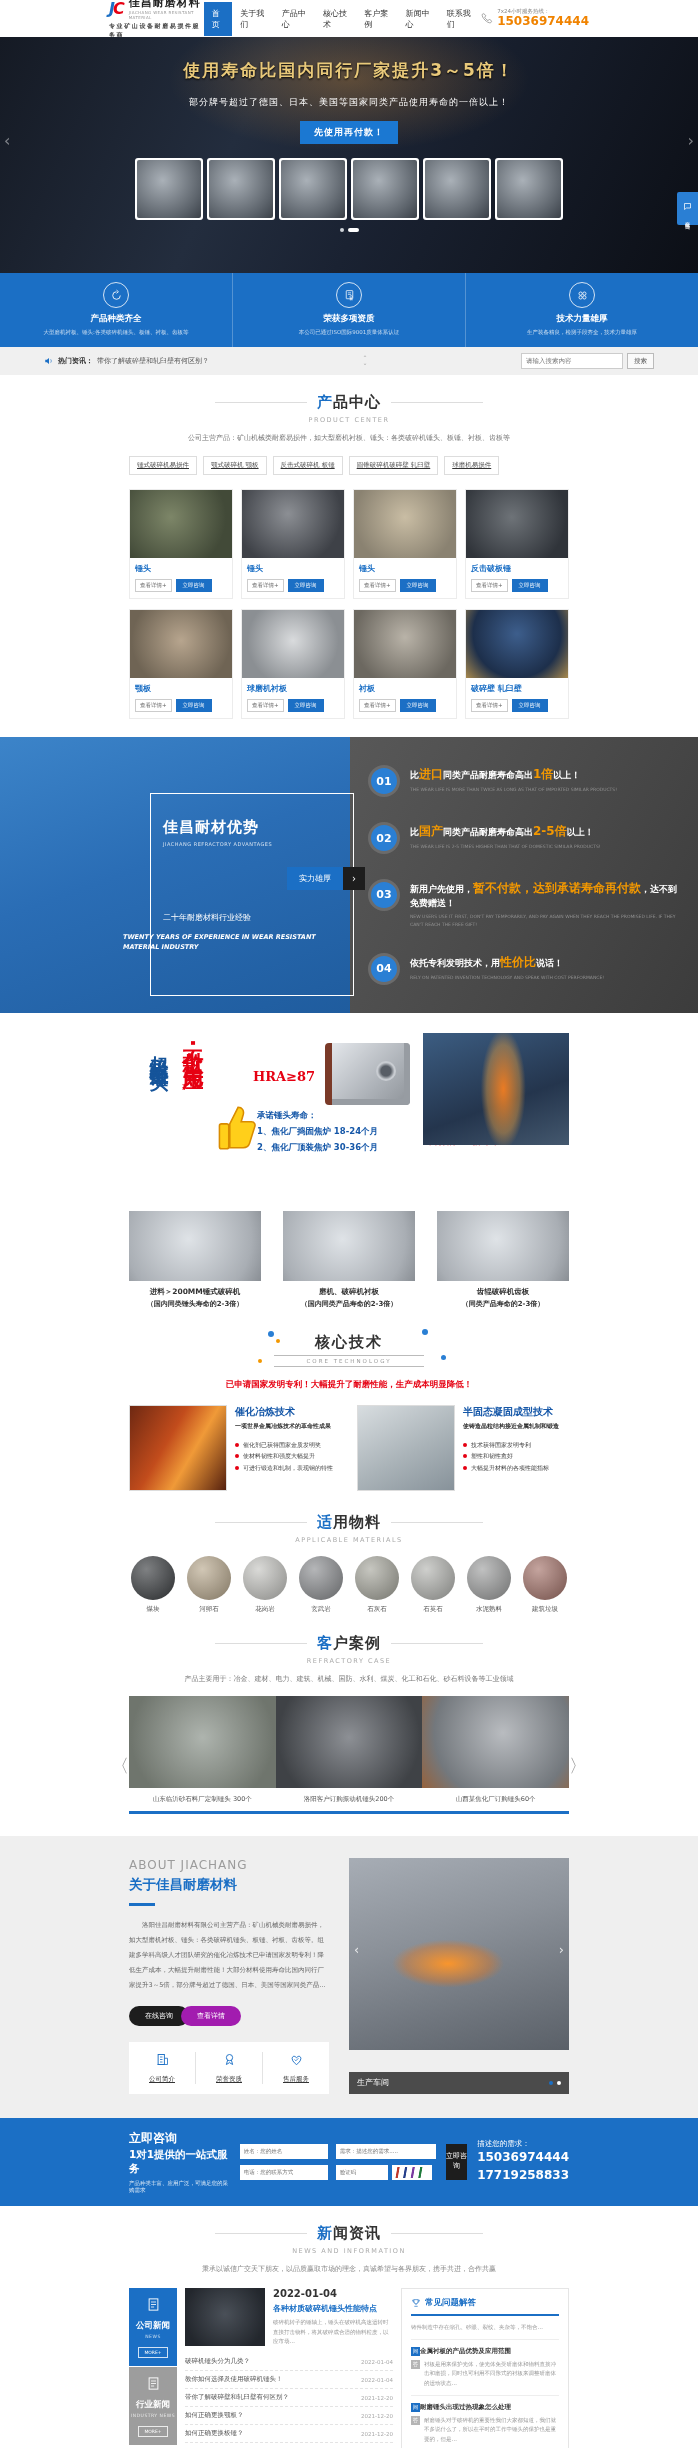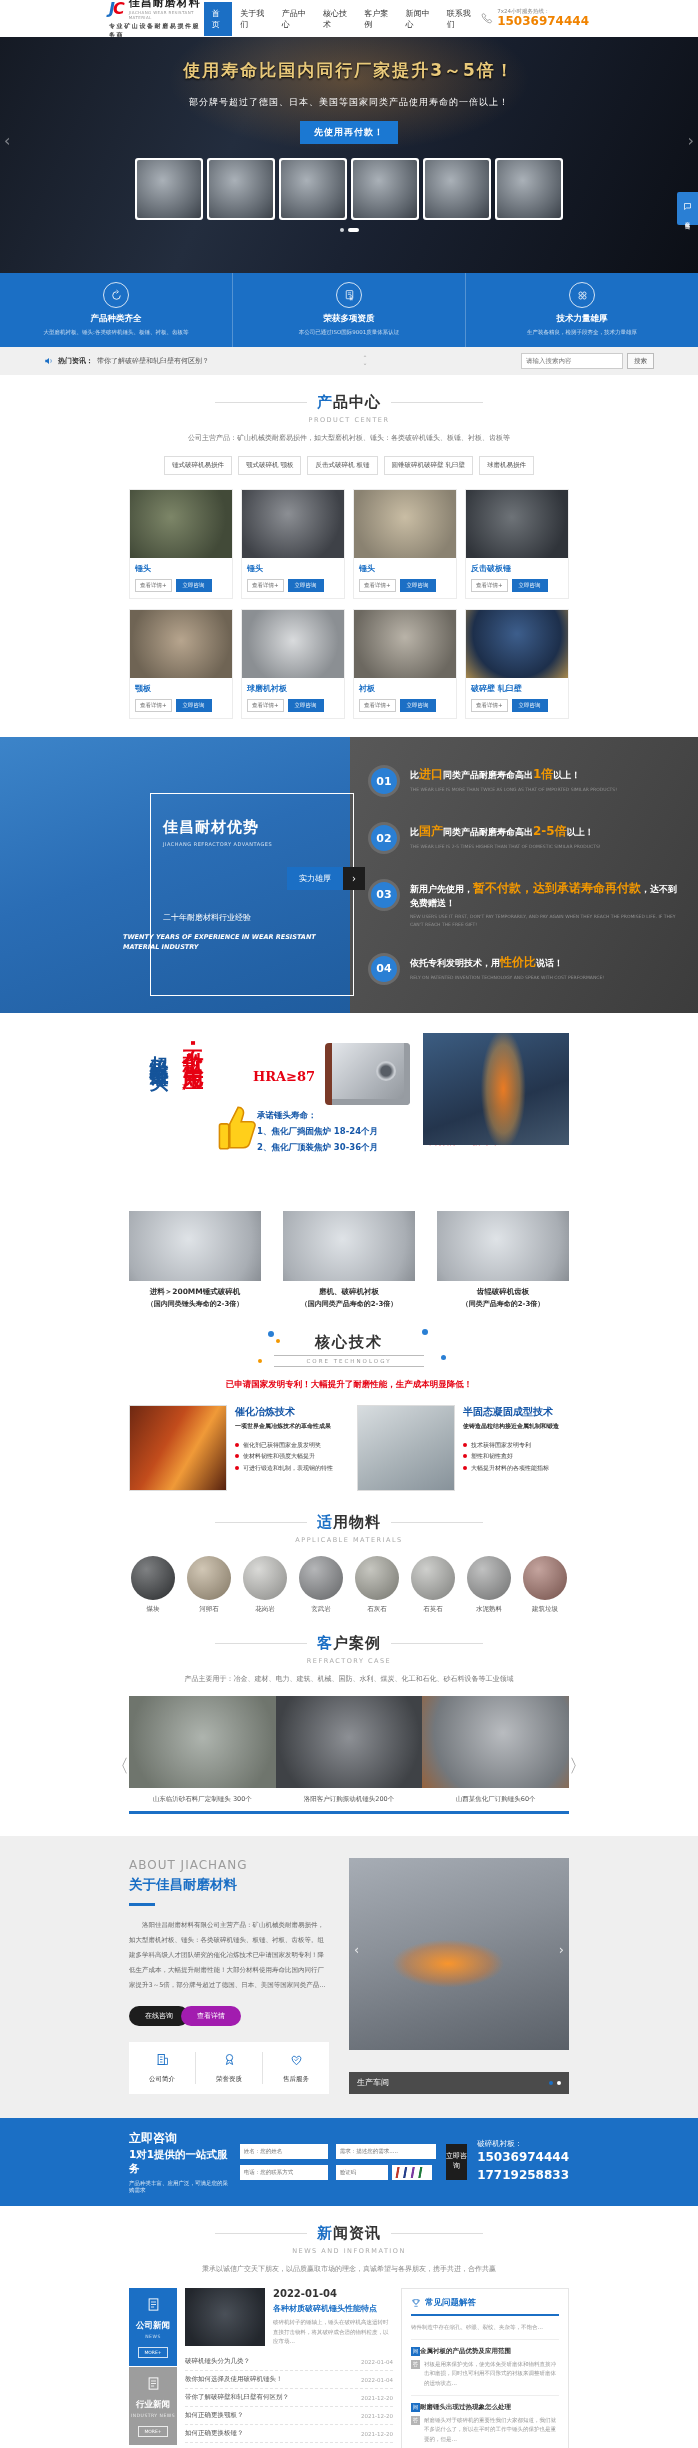--- a/index.html
+++ b/index.html
@@ -70,21 +70,21 @@
   
   .sec-title{display:flex;align-items:center;justify-content:center;gap:10px;}
   .sec-title .line{width:92px;height:1px;background:#ddd;}
   .sec-title h2{margin:0;font-size:15px;letter-spacing:1px;color:#333;}
   .sec-title .tf{color:#1b6fc5;}
   .sec-en{text-align:center;font-size:6.5px;color:#aaa;letter-spacing:1.5px;margin-top:4px;}
   .sec-desc{text-align:center;font-size:7px;color:#777;margin-top:9px;}
 
   
   .products{padding-top:18px;}
-  .ptabs{display:flex;justify-content:center;gap:6px;margin-top:13px;}
+  .ptabs{display:flex;justify-content:flex-start;gap:6px;margin-top:13px;text-decoration:underline;}
   .ptab{border:1px solid #ddd;background:#fff;font-size:6.5px;color:#555;padding:4px 7px;}
   .pgrid{display:grid;grid-template-columns:repeat(4,1fr);gap:10px 8px;margin-top:14px;}
   .pcard{border:1px solid #ececec;background:#fff;cursor:pointer;}
   .pimg{height:68px;background:radial-gradient(circle at 45% 40%,#9aa0a6,#595f66 75%);}
   .pcard:nth-child(1) .pimg{background:radial-gradient(circle at 40% 40%,#7d8668,#424a38 75%);}
   .pcard:nth-child(2) .pimg{background:radial-gradient(circle at 45% 35%,#8c8f94,#3e4147 75%);}
   .pcard:nth-child(3) .pimg{background:radial-gradient(circle at 50% 40%,#c9bda4,#8a8271 78%);}
   .pcard:nth-child(4) .pimg{background:radial-gradient(circle at 45% 40%,#6e7378,#30343a 78%);}
   .pcard:nth-child(5) .pimg{background:radial-gradient(circle at 50% 45%,#b7a58e,#6f6454 78%);}
   .pcard:nth-child(6) .pimg{background:radial-gradient(circle at 50% 45%,#d9dbdd,#8b8f93 72%);}
@@ -184,21 +184,21 @@
   .about .wrap{display:flex;justify-content:space-between;}
   .ab-l{width:200px;}
   .ab-en{font-size:12px;color:#9b9b9b;letter-spacing:1px;}
   .ab-title{font-size:13.5px;font-weight:bold;color:#1b6fc5;margin-top:4px;}
   .ab-dash{width:26px;height:3px;background:#1b6fc5;margin-top:9px;}
   .ab-p{font-size:6.5px;color:#666;line-height:2.3;margin-top:12px;text-indent:2em;}
   .ab-btns{display:flex;margin-top:13px;}
   .ab-b1{background:#1d1d1d;color:#fff;border:none;font-size:7px;padding:5px 16px;border-radius:10px;}
   .ab-b2{background:#a21caf;color:#fff;border:none;font-size:7px;padding:5px 16px;border-radius:10px;margin-left:-8px;}
   .ab-tabs{background:#fff;margin-top:16px;display:flex;padding:10px 0;}
-  .ab-tab{flex:1;text-align:center;border-right:1px solid #e3e3e3;cursor:pointer;}
+  .ab-tab{flex:1;text-align:center;border-right:1px solid #e3e3e3;cursor:pointer;text-decoration:underline;}
   .ab-tab:last-child{border-right:none;}
   .ab-tab svg{width:15px;height:15px;}
   .ab-tab div{font-size:6.5px;color:#333;margin-top:4px;}
   .ab-r{width:220px;position:relative;}
   .ab-photo{height:192px;background:radial-gradient(ellipse 70px 30px at 45% 55%,rgba(255,150,40,.95),rgba(230,120,30,.4) 60%,rgba(0,0,0,0) 80%),
     linear-gradient(165deg,#a7adb5 0%,#8b9199 40%,#6e747c 75%,#5a6068);}
   .ab-cap{position:absolute;left:0;right:0;bottom:0;height:22px;background:rgba(20,20,20,.75);display:flex;align-items:center;justify-content:space-between;padding:0 8px;}
   .ab-cap span{font-size:8px;color:#fff;}
   .ab-dots{display:flex;gap:4px;}
   .ab-dots i{width:4px;height:4px;border-radius:50%;background:#fff;display:block;}
@@ -747,21 +747,21 @@
       <input placeholder="姓名：您的姓名" style="">
       <input placeholder="需求：描述您的需求....." style="">
       <input placeholder="电话：您的联系方式" style="">
       <div class="cs-capt-row">
         <input placeholder="验证码" style="">
         <div class="cs-captcha"></div>
       </div>
     </div>
     <button class="cs-submit">立即咨询</button>
     <div class="cs-r">
-      <div class="lbl">破碎机衬板：</div>
+      <div class="lbl">描述您的需求：</div>
       <div class="ph">15036974444</div>
       <div class="ph">17719258833</div>
     </div>
   </div>
 </section>
 
 <section class="news">
   <div class="wrap">
     <div class="sec-title">
       <div class="line"></div>

